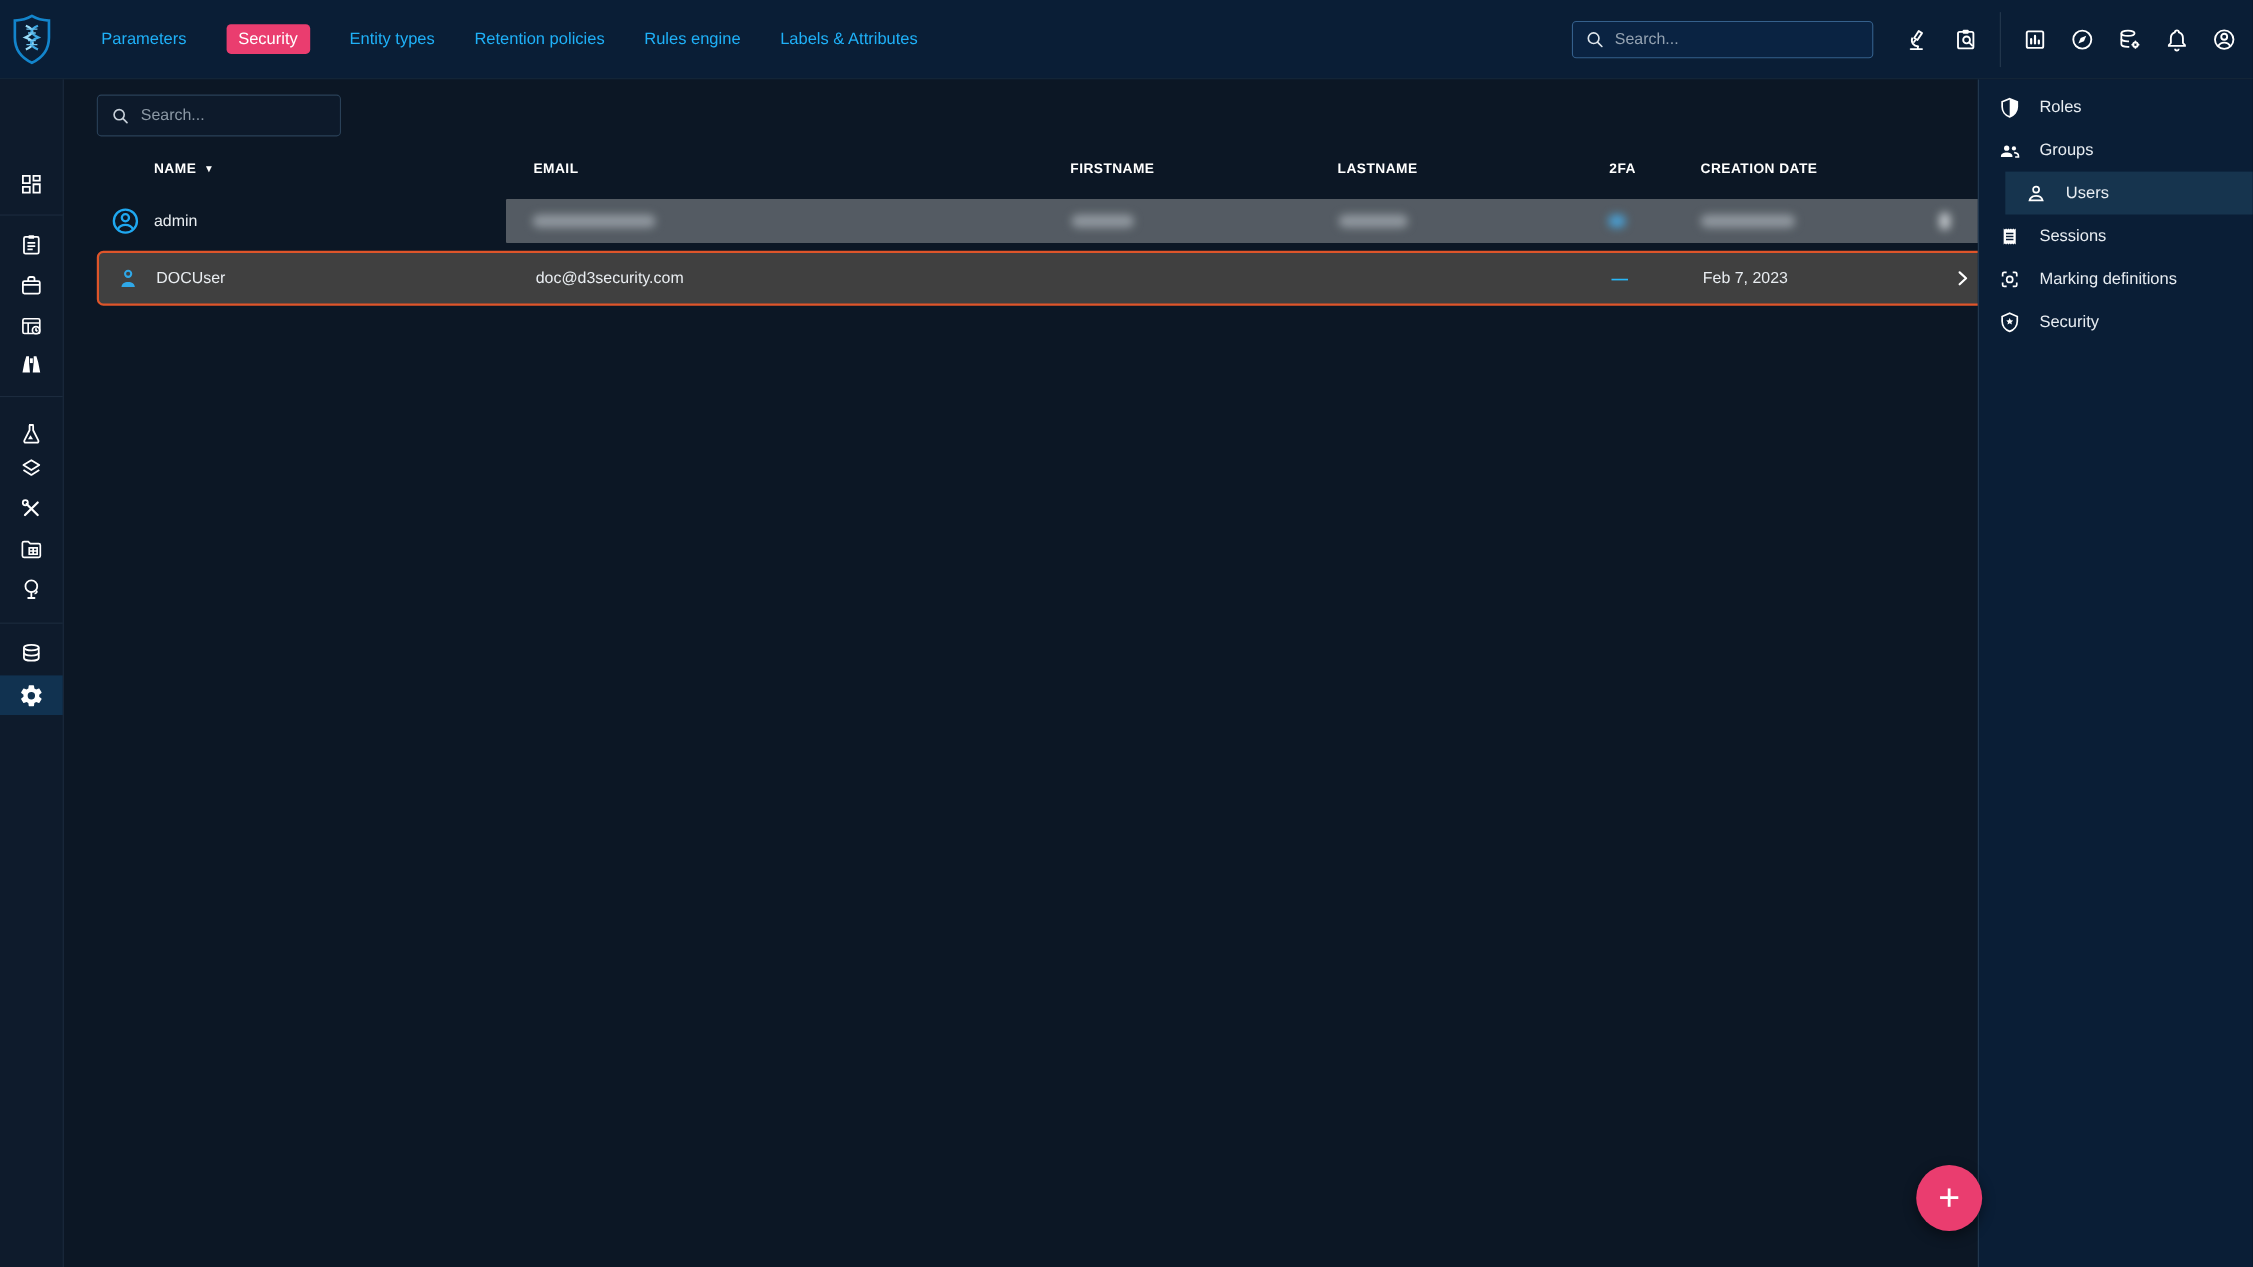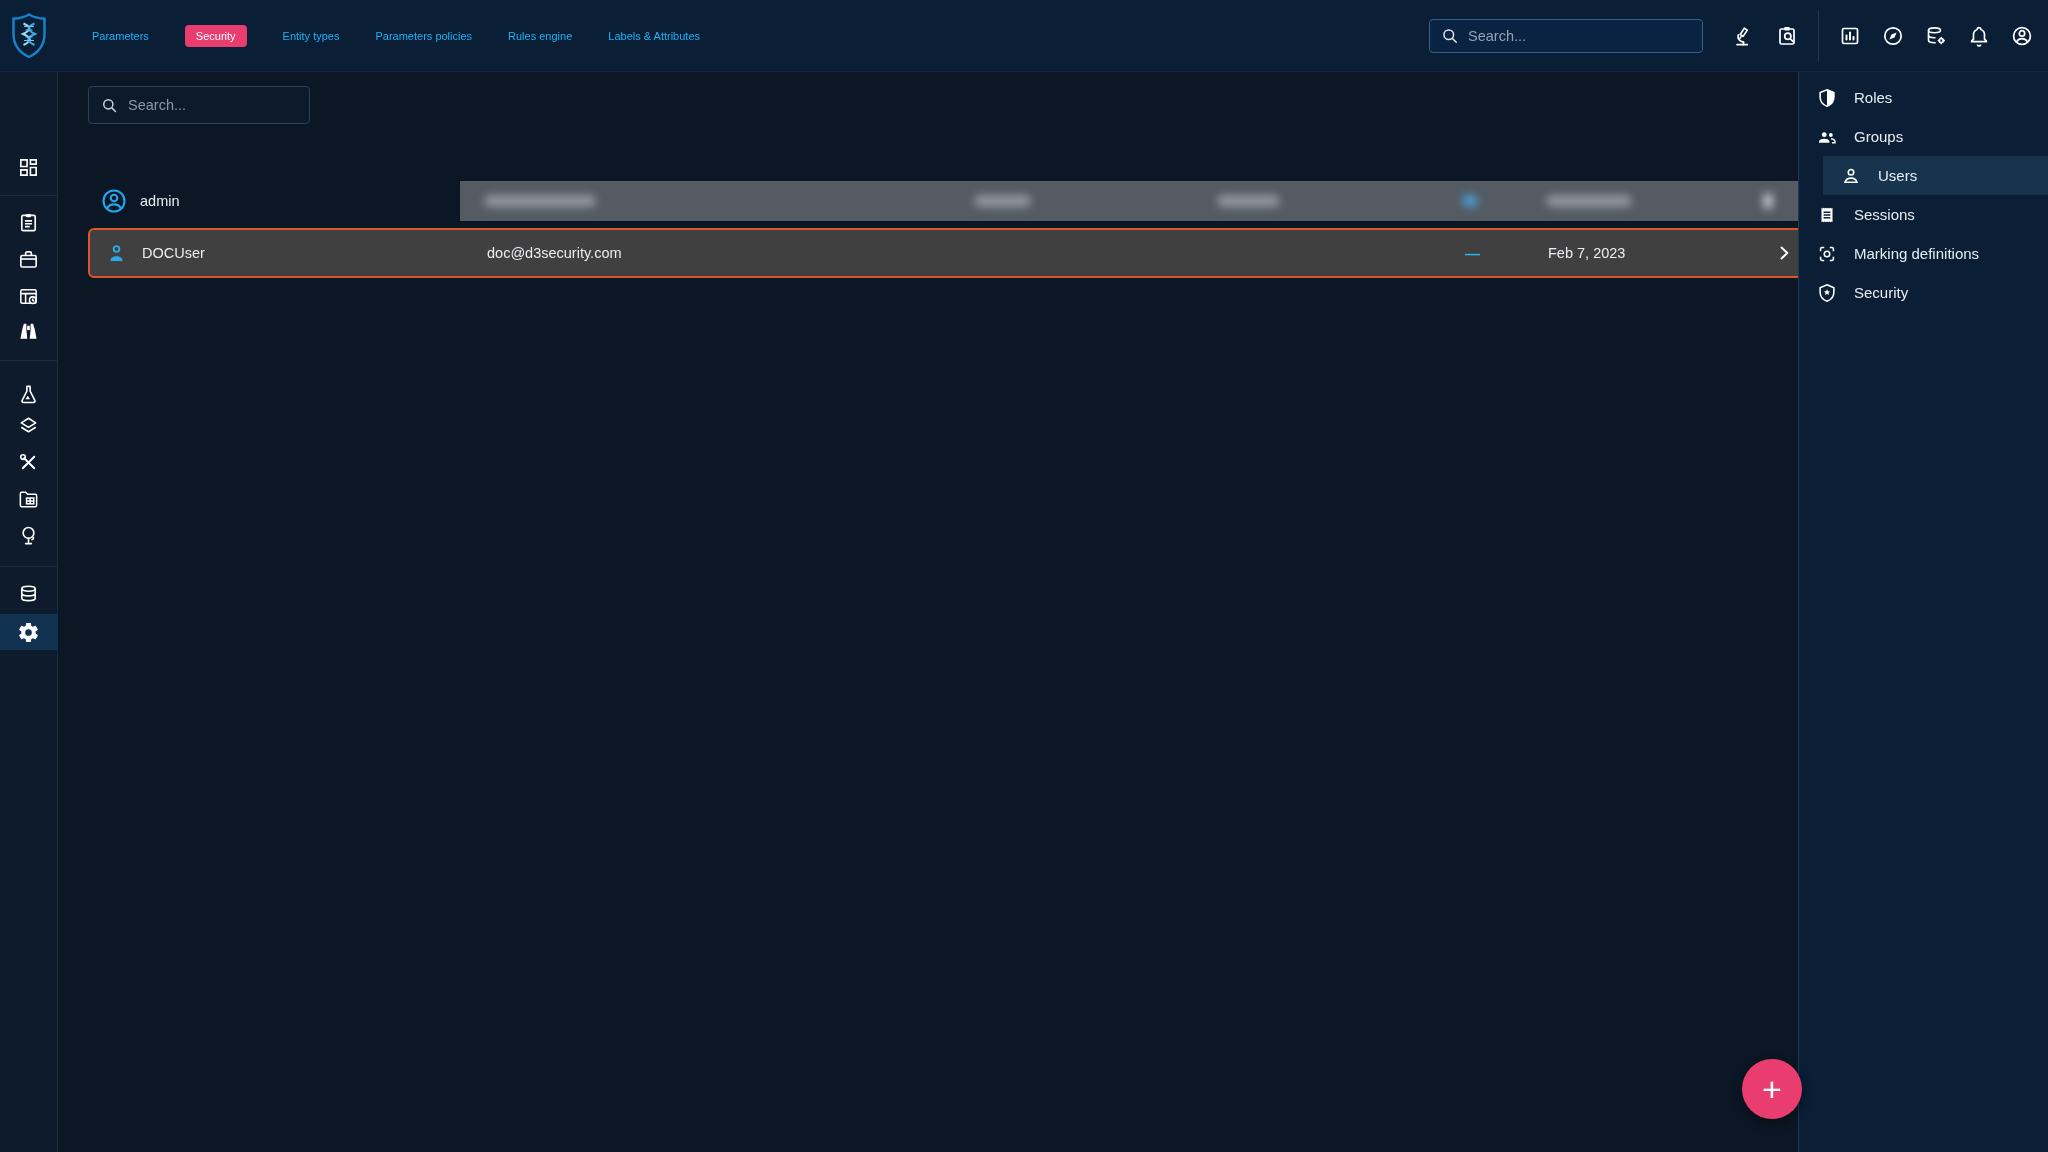--- a/index.html
+++ b/index.html
@@ -13,21 +13,21 @@
   svg { display:block; }
 
   
   .header {
     position:absolute; top:0; left:0; width:2048px; height:72px;
     background:#0a1e36; border-bottom:1px solid #152638;
     display:flex; align-items:center; z-index:10;
   }
   .logo-box { width:58px; height:72px; display:flex; align-items:center; justify-content:center; cursor:pointer; }
   .nav { display:flex; align-items:center; gap:36px; margin-left:34px; }
-  .nav-tab { font-size:11px; font-weight:500; color:#1fb1f8; text-decoration:none; cursor:pointer; white-space:nowrap; }
+  .nav-tab { font-size:15px; font-weight:500; color:#1fb1f8; text-decoration:none; cursor:pointer; white-space:nowrap; }
   .nav-tab.active-chip { background:#ea3d6f; color:#fff; padding:5px 11px; border-radius:4px; }
   .header-right { margin-left:auto; display:flex; align-items:center; padding-right:14px; }
   .hdr-search {
     width:274px; height:34px; background:#0a2342;
     border:1px solid #35608c; border-radius:4px;
     display:flex; align-items:center; margin-right:10px;
   }
   .hdr-search svg { margin:0 8px 0 10px; }
   .hdr-search input {
     background:transparent; border:none; outline:none; color:#dfe6ec;
@@ -117,21 +117,21 @@
       <path d="M20 2.5c5 3 10.5 4 15.5 4.2V22c0 10.5-6 18.5-15.5 23C10.5 40.5 4.5 32.5 4.5 22V6.7C9.5 6.5 15 5.5 20 2.5z" fill="none" stroke="#1385cc" stroke-width="2.4"></path>
       <path d="M14.5 11.5c8 3.5 8 6.5-.5 10.5 9 3.5 9 7 .5 11" fill="none" stroke="#9adcf8" stroke-width="2"></path>
       <path d="M25.5 11.5c-8 3.5-8 6.5.5 10.5-9 3.5-9 7-.5 11" fill="none" stroke="#3fa9e4" stroke-width="2"></path>
       <path d="M15 14.5h10M15 28.5h10M16.5 18h7M16.5 25h7" stroke="#6ec6f2" stroke-width="1.2"></path>
     </svg>
   </div>
   <div class="nav">
     <a class="nav-tab">Parameters</a>
     <a class="nav-tab active-chip">Security</a>
     <a class="nav-tab">Entity types</a>
-    <a class="nav-tab">Parameters policies</a>
+    <a class="nav-tab">Retention policies</a>
     <a class="nav-tab">Rules engine</a>
     <a class="nav-tab">Labels &amp; Attributes</a>
   </div>
   <div class="header-right">
     <div class="hdr-search">
       <svg width="20" height="20" viewBox="0 0 24 24">
         <circle cx="10.5" cy="10.5" r="5.8" fill="none" stroke="#dfe6ec" stroke-width="1.8"></circle>
         <path d="M15 15l4.5 4.5" stroke="#dfe6ec" stroke-width="1.8" stroke-linecap="round"></path>
       </svg>
       <input type="text" placeholder="Search..." style="">
@@ -325,20 +325,43 @@
 
 <div class="main">
   <div class="main-search">
     <svg width="19" height="19" viewBox="0 0 24 24">
       <circle cx="10.5" cy="10.5" r="5.8" fill="none" stroke="#c7d0d9" stroke-width="1.9"></circle>
       <path d="M15 15l4.5 4.5" stroke="#c7d0d9" stroke-width="1.9" stroke-linecap="round"></path>
     </svg>
     <input type="text" placeholder="Search..." style="">
   </div>
 
+  <div class="table-head grid-cols">
+    <div></div>
+    <div class="th">
+      <span>NAME</span>
+      <span class="sort-arrow">▼</span>
+    </div>
+    <div class="th">
+        <span>EMAIL</span>
+      </div>
+    <div class="th">
+        <span>FIRSTNAME</span>
+      </div>
+    <div class="th">
+        <span>LASTNAME</span>
+      </div>
+    <div class="th">
+        <span>2FA</span>
+      </div>
+    <div class="th">
+        <span>CREATION DATE</span>
+      </div>
+    <div></div>
+  </div>
 
   <div class="rows">
 
     <div class="row grid-cols">
       <div class="cell-icon">
         <svg width="28" height="28" viewBox="0 0 24 24" fill="none" stroke="#1fa8f0" stroke-width="1.8">
           <circle cx="12" cy="12" r="9"></circle>
           <circle cx="12" cy="9.4" r="2.8"></circle>
           <path d="M6.2 18.2c1.1-2.3 3.4-3.3 5.8-3.3s4.7 1 5.8 3.3"></path>
         </svg>

